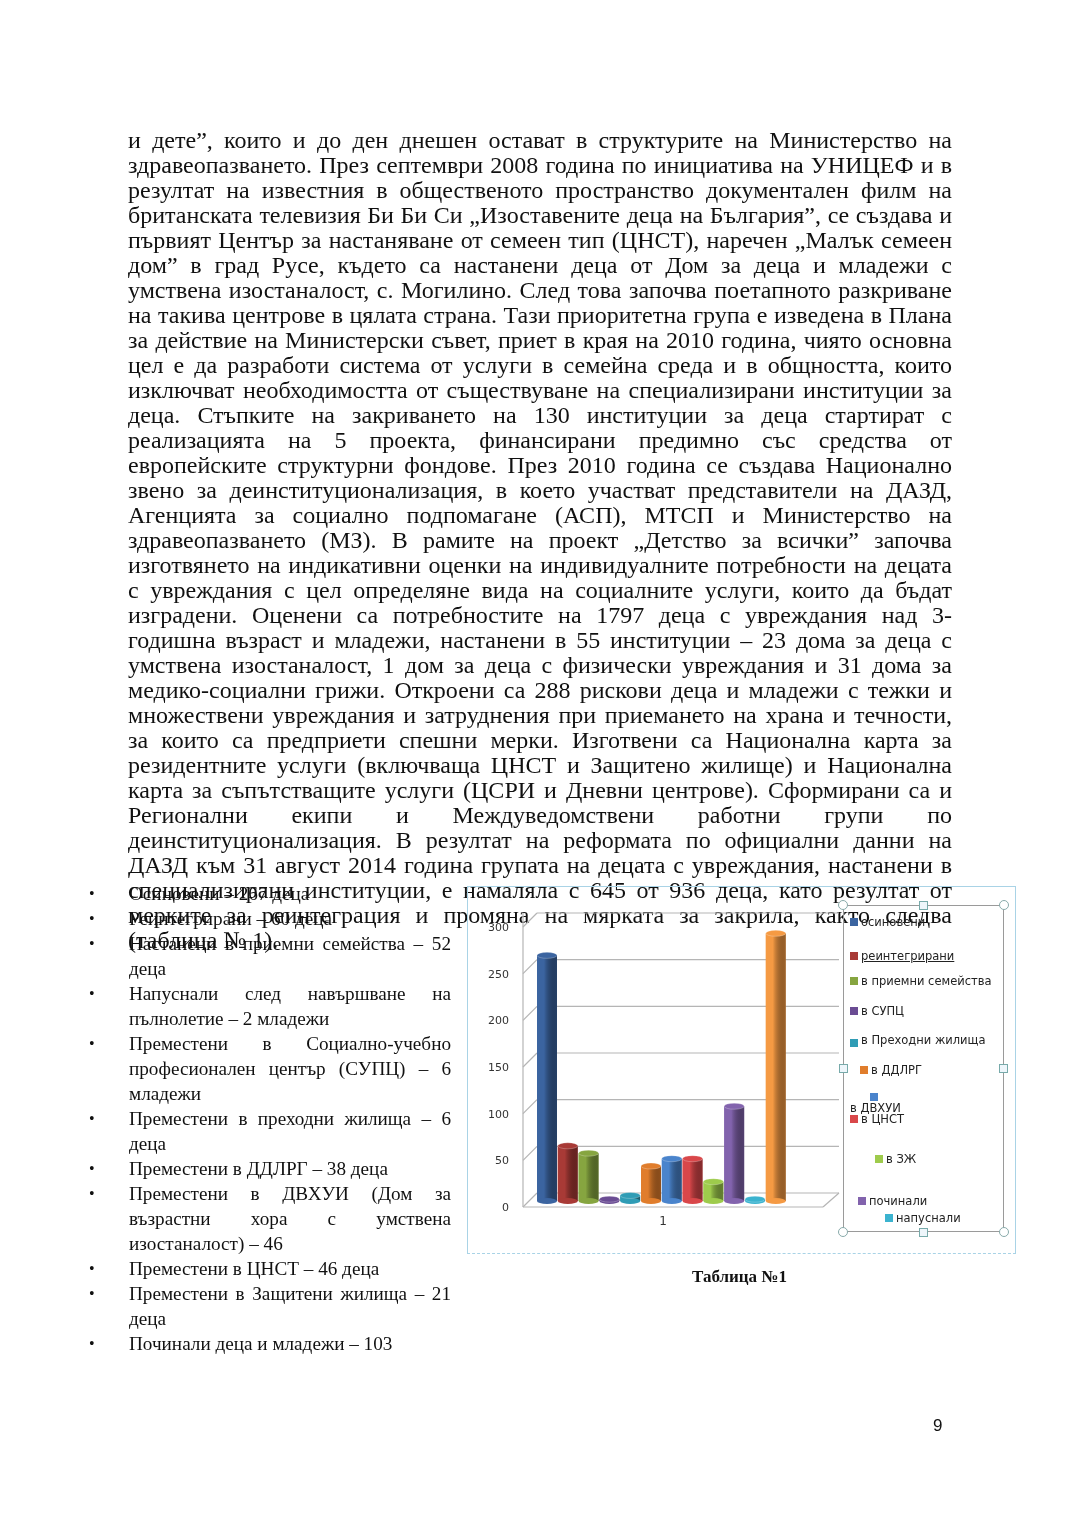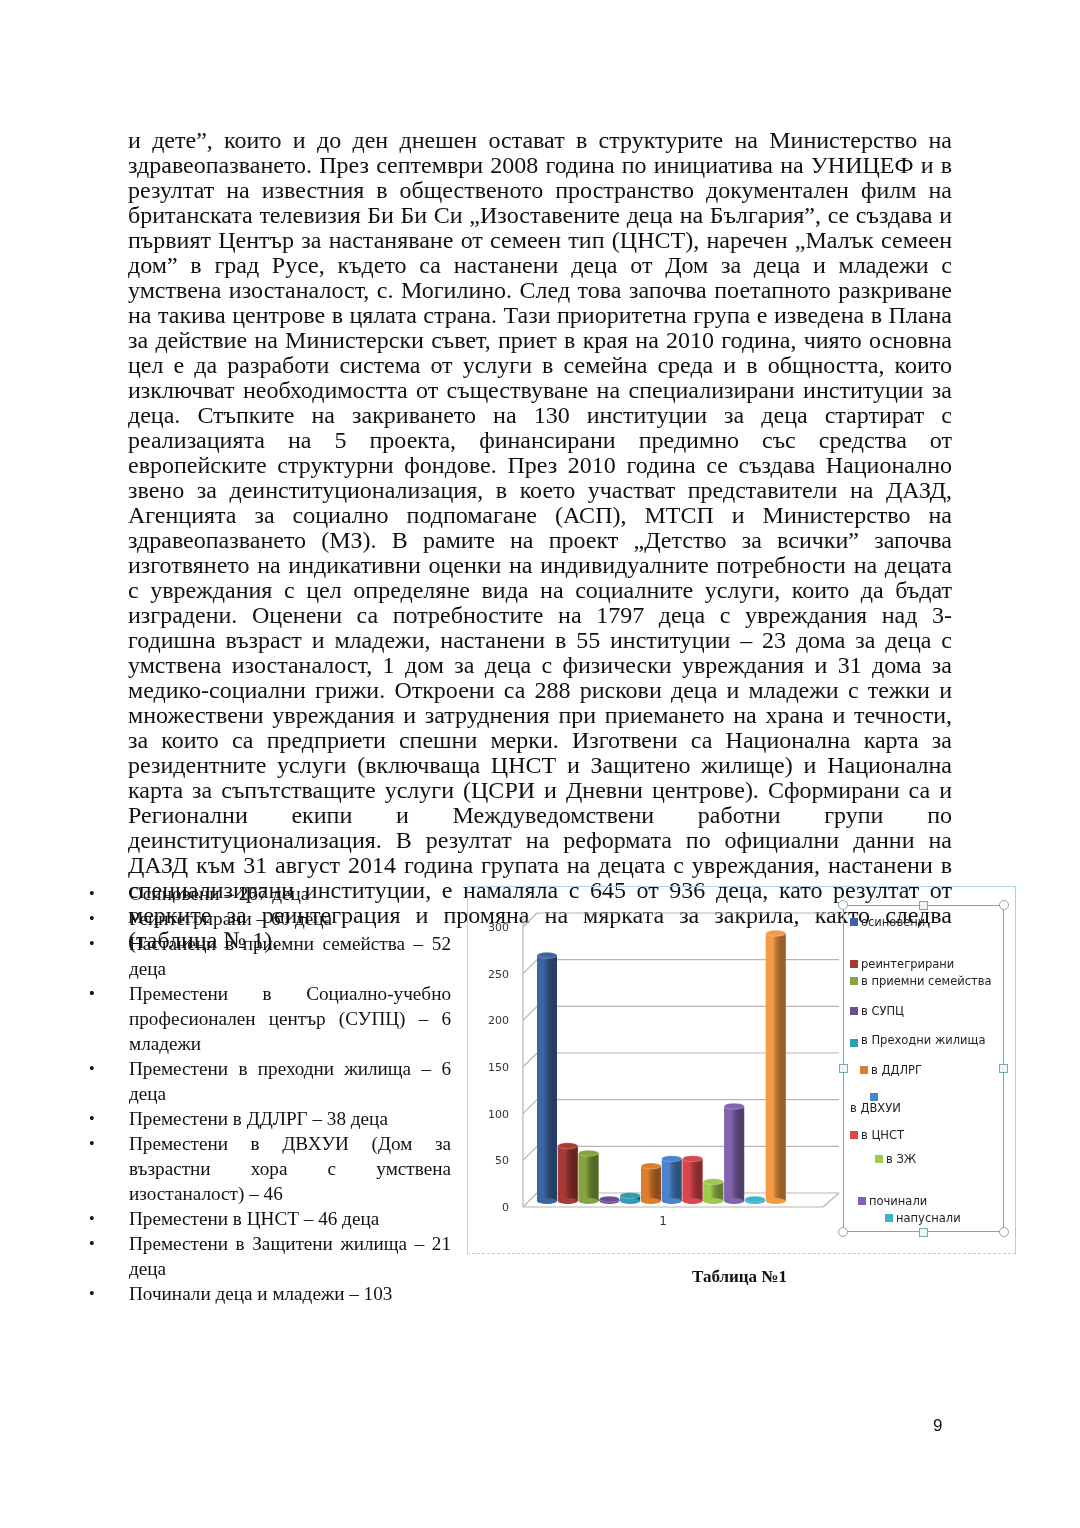--- a/index.html
+++ b/index.html
@@ -20,21 +20,21 @@
 </style>
 </head>
 <body>
 
 <p class="para">и дете”, които и до ден днешен остават в структурите на Министерство на здравеопазването. През септември 2008 година по инициатива на УНИЦЕФ и в резултат на известния в общественото пространство документален филм на британската телевизия Би Би Си „Изоставените деца на България”, се създава и първият Център за настаняване от семеен тип (ЦНСТ), наречен „Малък семеен дом” в град Русе, където са настанени деца от Дом за деца и младежи с умствена изостаналост, с. Могилино. След това започва поетапното разкриване на такива центрове в цялата страна. Тази приоритетна група е изведена в Плана за действие на Министерски съвет, приет в края на 2010 година, чиято основна цел е да разработи система от услуги в семейна среда и в общността, които изключват необходимостта от съществуване на специализирани институции за деца. Стъпките на закриването на 130 институции за деца стартират с реализацията на 5 проекта, финансирани предимно със средства от европейските структурни фондове. През 2010 година се създава Национално звено за деинституционализация, в което участват представители на ДАЗД, Агенцията за социално подпомагане (АСП), МТСП и Министерство на здравеопазването (МЗ).  В рамите на проект „Детство за всички” започва изготвянето на индикативни оценки на индивидуалните потребности на децата с увреждания с цел определяне вида на социалните услуги, които да бъдат изградени. Оценени са потребностите на 1797 деца с увреждания над 3-годишна възраст и младежи, настанени в 55 институции – 23 дома за деца с умствена изостаналост, 1 дом за деца с физически увреждания и 31 дома за медико-социални грижи. Откроени са 288 рискови деца и младежи с тежки и множествени увреждания и затруднения при приемането на храна и течности, за които са предприети спешни мерки. Изготвени са Национална карта за резидентните услуги (включваща ЦНСТ и Защитено жилище) и Национална карта за съпътстващите услуги (ЦСРИ и Дневни центрове). Сформирани са и Регионални екипи и Междуведомствени работни групи по деинституционализация. В резултат на реформата по официални данни на ДАЗД към 31 август 2014 година  групата на децата с увреждания, настанени в специализирани институции, е намаляла с 645 от 936 деца, като резултат от мерките за реинтеграция и промяна на мярката за закрила, както следва (таблица № 1).</p>
 
 <ul class="list">
   <li><span class="bullet">•</span><span>Осиновени – 267 деца</span></li>
   <li><span class="bullet">•</span><span>Реинтегрирани – 60 деца</span></li>
   <li><span class="bullet">•</span><span>Настанени в приемни семейства – 52 деца</span></li>
-  <li><span class="bullet">•</span></li>
+  <li><span class="bullet">•</span><span>Напуснали след навършване на пълнолетие – 2 младежи</span></li>
   <li><span class="bullet">•</span><span>Преместени в Социално-учебно професионален център (СУПЦ) – 6 младежи</span></li>
   <li><span class="bullet">•</span><span>Преместени в преходни жилища – 6 деца</span></li>
   <li><span class="bullet">•</span><span>Преместени в ДДЛРГ – 38 деца</span></li>
   <li><span class="bullet">•</span><span>Преместени в ДВХУИ (Дом за възрастни хора с умствена изостаналост) – 46</span></li>
   <li><span class="bullet">•</span><span>Преместени в ЦНСТ – 46 деца</span></li>
   <li><span class="bullet">•</span><span>Преместени в Защитени жилища – 21 деца</span></li>
   <li><span class="bullet">•</span><span>Починали деца и младежи – 103</span></li>
 </ul>
 
 <div class="chart-frame"></div>
@@ -227,21 +227,21 @@
       </g>
     </g>
   <text id="xcat" x="196" y="339" font-family="DejaVu Sans, sans-serif" font-size="12" fill="#333" text-anchor="middle">1</text>
 </svg>
 
 <div class="legend" id="legend">
     <div class="legend-item" style="top: 9px;">
       <span class="legend-swatch" style="background: rgb(59, 100, 160);"></span>
       <span>осиновени</span>
     </div>
-    <div class="legend-item" style="top: 51px;">
+    <div class="legend-item" style="top: 43px; text-decoration: underline;">
       <span class="legend-swatch" style="background: rgb(168, 58, 54);"></span>
       <span>реинтегрирани</span>
     </div>
     <div class="legend-item" style="top: 68.2px;">
       <span class="legend-swatch" style="background: rgb(134, 165, 64);"></span>
       <span>в приемни семейства</span>
     </div>
     <div class="legend-item" style="top: 97.8px;">
       <span class="legend-swatch" style="background: rgb(106, 76, 147);"></span>
       <span>в СУПЦ</span>
@@ -251,21 +251,21 @@
       <span>в Преходни жилища</span>
     </div>
     <div class="legend-item" style="top: 157px; padding-left: 10px;">
       <span class="legend-swatch" style="background: rgb(224, 125, 44);"></span>
       <span>в ДДЛРГ</span>
     </div>
     <div class="legend-item" style="top: 186.6px; flex-direction: column;">
       <span class="legend-swatch" style="background: rgb(74, 132, 204);"></span>
       <span>в ДВХУИ</span>
     </div>
-    <div class="legend-item" style="top: 222px;">
+    <div class="legend-item" style="top: 206px;">
       <span class="legend-swatch" style="background: rgb(217, 71, 74);"></span>
       <span>в ЦНСТ</span>
     </div>
     <div class="legend-item" style="top: 245.8px; padding-left: 25px;">
       <span class="legend-swatch" style="background: rgb(158, 203, 76);"></span>
       <span>в ЗЖ</span>
     </div>
     <div class="legend-item" style="top: 288px; padding-left: 8px;">
       <span class="legend-swatch" style="background: rgb(130, 99, 173);"></span>
       <span>починали</span>

